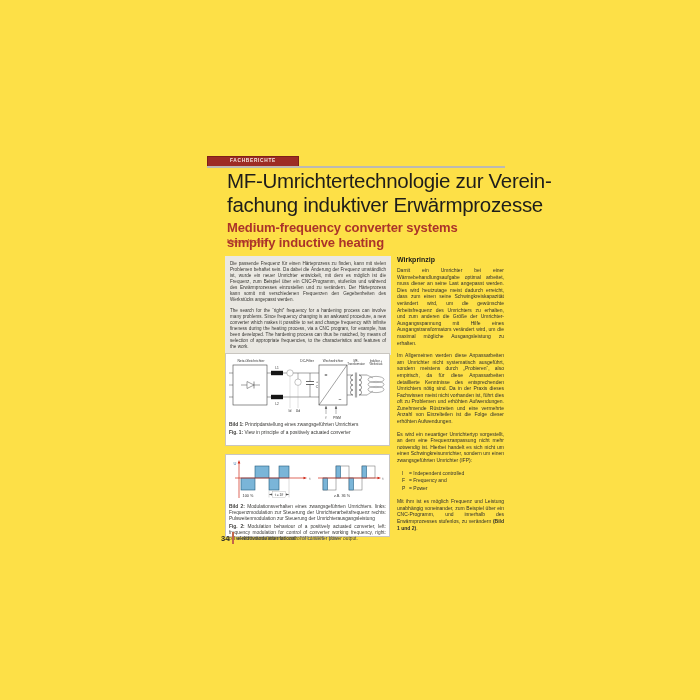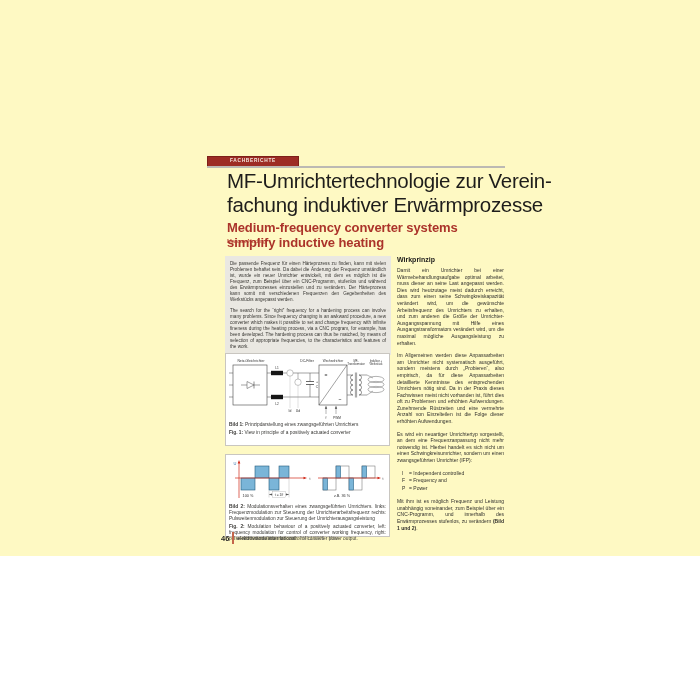--- a/index.html
+++ b/index.html
@@ -1,17 +1,17 @@
 <!DOCTYPE html>
 <html><head>
 <meta charset="utf-8">
 <style>
   html,body{margin:0;padding:0;background:#ffffff;}
   .canvas{
-    position:relative;width:700px;height:556px;background:#fef9c3;
+    position:relative;width:700px;height:700px;background:#fde047;
     font-family:"Liberation Sans", sans-serif;color:#2b2a28;overflow:hidden;
   }
   .abs{position:absolute;}
 
   
   .section-tab{
     left:207px;top:156px;width:92px;height:11px;
     background:#9d2c24;border:1px solid #7d1f19;box-sizing:border-box;
     display:flex;align-items:center;justify-content:center;
   }
@@ -242,19 +242,19 @@
     <p>Es wird ein neuartiger Umrichtertyp vorgestellt, an dem eine Frequenzanpassung nicht mehr notwendig ist. Hierbei handelt es sich nicht um einen Schwingkreisumrichter, sondern um einen zwangsgeführten Umrichter (IFP):</p>
     <div class="ifp-list">
       <div class="ifp-row"><span class="ifp-key">I</span><span>= Independent controlled</span></div>
       <div class="ifp-row"><span class="ifp-key">F</span><span>= Frequency and</span></div>
       <div class="ifp-row"><span class="ifp-key">P</span><span>= Power</span></div>
     </div>
     <p><span>Mit ihm ist es möglich Frequenz und Leistung unabhängig voneinander, zum Beispiel über ein CNC-Programm, und innerhalb des Erwärmprozesses stufenlos, zu verändern </span><span class="bold">(Bild 1 und 2)</span><span>.</span></p>
   </div>
 
   <div class="abs footer">
-    <span class="page-number">46</span>
+    <span class="page-number">34</span>
     <span class="sep-bar"></span>
     <span class="journal-name">elektrowärme international</span>
     <span class="journal-issue">· Heft 1/2009 · März</span>
   </div>
 
 </div>
 
 </body></html>

